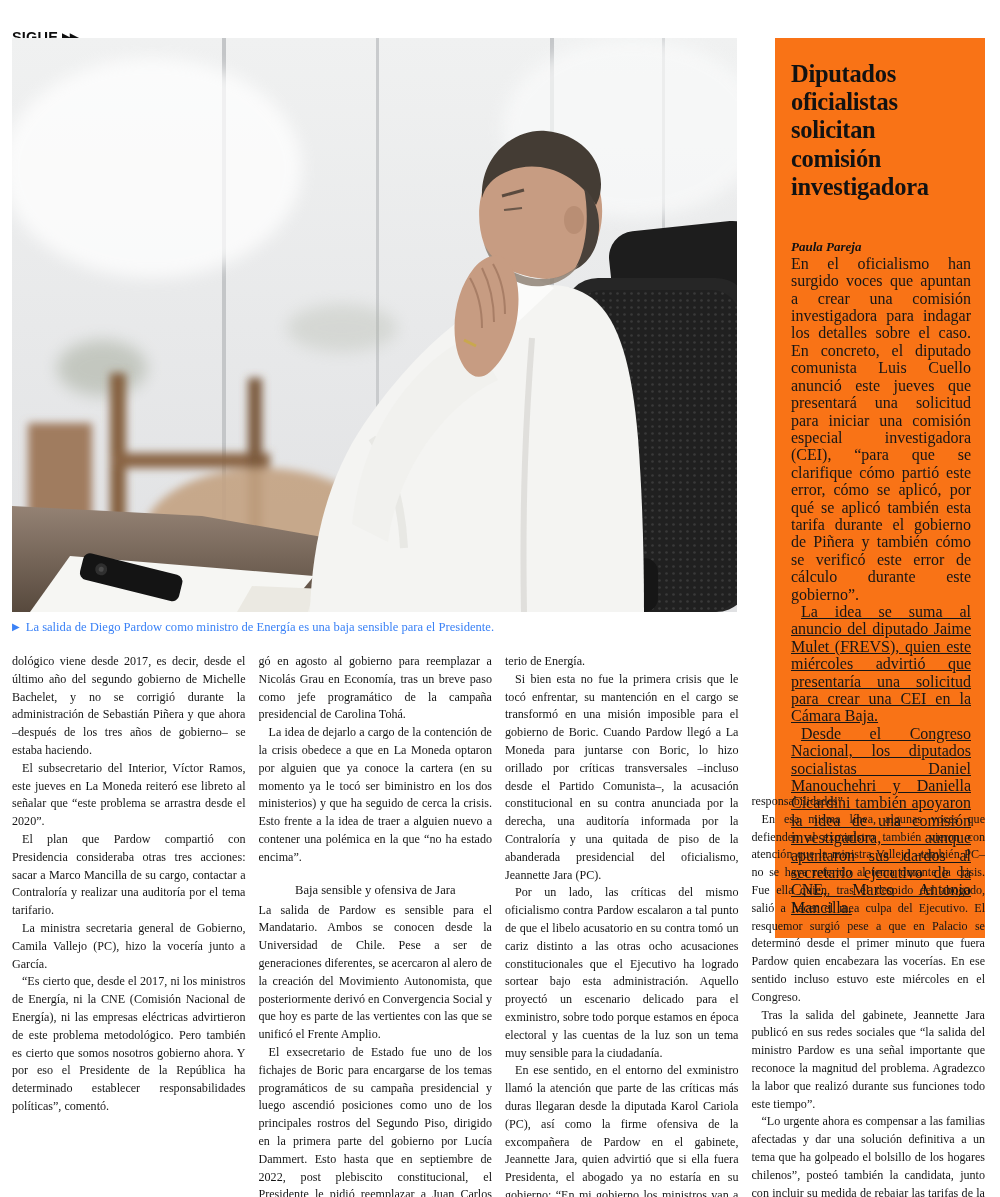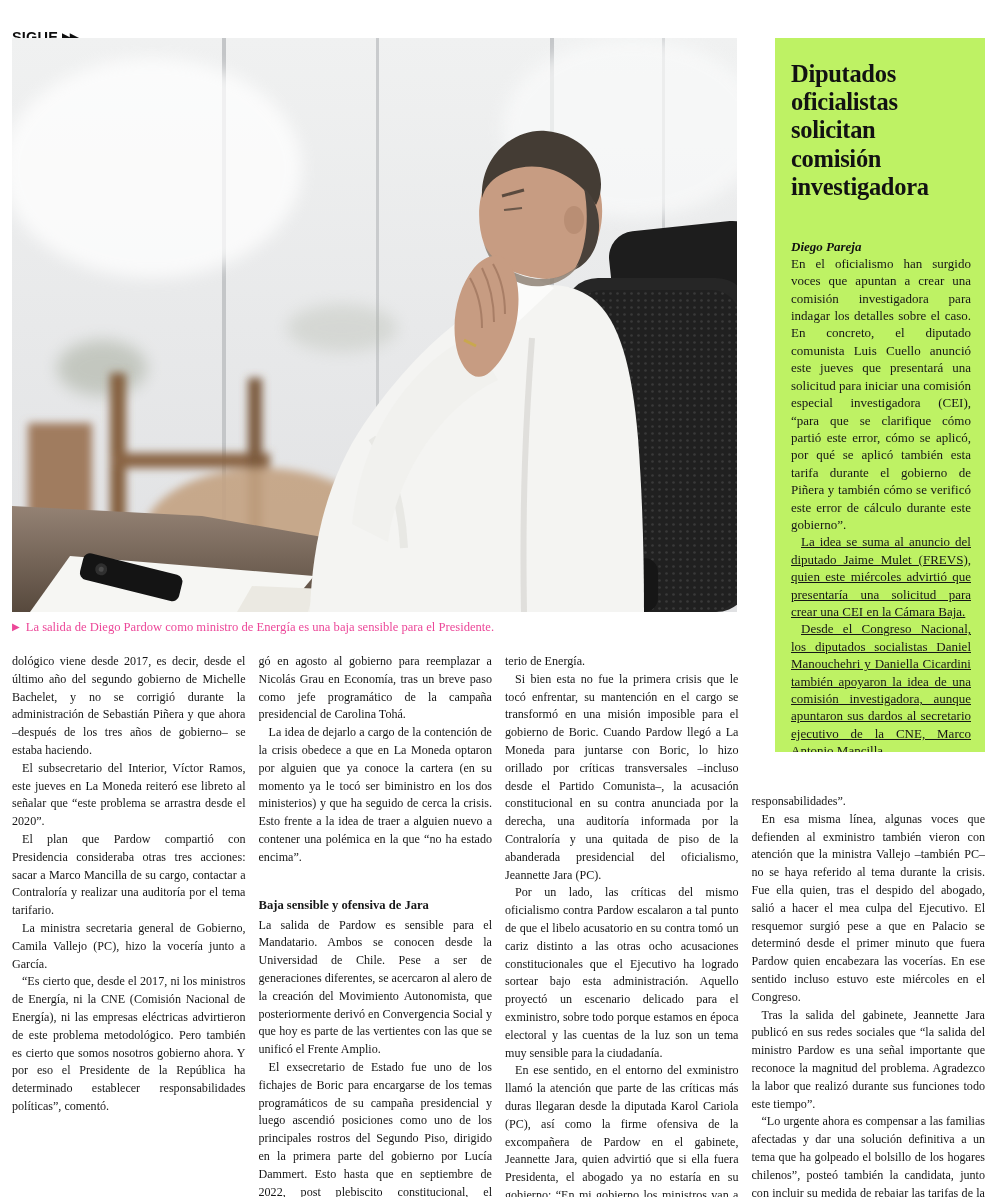--- a/index.html
+++ b/index.html
@@ -10,43 +10,43 @@
   .kicker{position:absolute;left:12px;top:7px;
           font-family:"Liberation Sans",sans-serif;font-weight:bold;
           font-size:14.5px;letter-spacing:.2px;color:#0d0d0d;margin-top:22px;}
   .kicker .arrows{letter-spacing:-2px;font-size:13px;margin-left:4px;}
 
   .photo{position:absolute;left:12px;top:38px;width:725px;height:574px;
          background:#e9eaeb;overflow:hidden;}
   .photo svg{display:block;width:100%;height:100%;}
 
   .caption{position:absolute;left:12px;top:620px;width:730px;
-           font-size:12.6px;color:#ec4899;}
+           font-size:12.6px;color:#3b82f6;}
   .caption .marker{font-size:10px;margin-right:6px;position:relative;top:-1px;}
 
-  .sidebar{position:absolute;left:775px;top:38px;width:210px;height:714px;
-           background:#bef264;box-sizing:border-box;padding:22px 14px 16px 16px;
+  .sidebar{position:absolute;left:775px;top:38px;width:210px;height:900px;
+           background:#f97316;box-sizing:border-box;padding:22px 14px 16px 16px;
            overflow:hidden;}
   .sidebar-headline{font-weight:bold;font-size:24.5px;line-height:1.15;
                     letter-spacing:-.3px;color:#121212;margin:0;}
   .sidebar-byline{margin-top:38px;font-weight:bold;font-style:italic;
                   font-size:13px;color:#111;}
-  .sidebar-body p{margin:0;font-size:13px;line-height:17.4px;
+  .sidebar-body p{margin:0;font-size:16px;line-height:17.4px;
                   text-align:justify;color:#161616;}
   .sidebar-body p.ind{text-indent:10px;text-decoration:underline;}
 
   .article{position:absolute;left:12px;top:653px;width:973px;height:544px;
            display:flex;gap:13px;overflow:hidden;}
   .col{flex:1 1 0;overflow:hidden;box-sizing:border-box;}
   .col-4{padding-top:140px;}
   .col p{margin:0;font-size:12.1px;line-height:17.8px;text-align:justify;
          color:#161616;}
   .col p.ind{text-indent:10px;}
-  .col p.head{font-weight:bold;text-align:left;font-size:12.6px;
-              margin-top:30px;margin-bottom:3px;line-height:17px;}
+  .col p.head{font-weight:normal;text-align:center;font-size:12.6px;
+              margin-top:15px;margin-bottom:3px;line-height:17px;}
 </style>
 </head>
 <body>
 
 <div class="kicker">
   <span>SIGUE</span><span class="arrows">▶▶</span>
 </div>
 
 <div class="photo">
   <svg viewBox="0 0 725 574" preserveAspectRatio="none">
@@ -136,21 +136,21 @@
     </g>
   </svg>
 </div>
 
 <div class="caption">
   <span class="marker">▶</span><span>La salida de Diego Pardow como ministro de Energía es una baja sensible para el Presidente.</span>
 </div>
 
 <aside class="sidebar">
   <h2 class="sidebar-headline">Diputados oficialistas solicitan comisión investigadora</h2>
-  <div class="sidebar-byline">Diego Pareja</div>
+  <div class="sidebar-byline">Paula Pareja</div>
   <div class="sidebar-body">
 
       <p class="first">En el oficialismo han surgido voces que apuntan a crear una comisión investigadora para indagar los detalles sobre el caso. En concreto, el diputado comunista Luis Cuello anunció este jueves que presentará una solicitud para iniciar una comisión especial investigadora (CEI), “para que se clarifique cómo partió este error, cómo se aplicó, por qué se aplicó también esta tarifa durante el gobierno de Piñera y también cómo se verificó este error de cálculo durante este gobierno”.</p>
 
       <p class="ind">La idea se suma al anuncio del diputado Jaime Mulet (FREVS), quien este miércoles advirtió que presentaría una solicitud para crear una CEI en la Cámara Baja.</p>
 
       <p class="ind">Desde el Congreso Nacional, los diputados socialistas Daniel Manouchehri y Daniella Cicardini también apoyaron la idea de una comisión investigadora, aunque apuntaron sus dardos al secretario ejecutivo de la CNE, Marco Antonio Mancilla.</p>
     </div>
 </aside>
 

